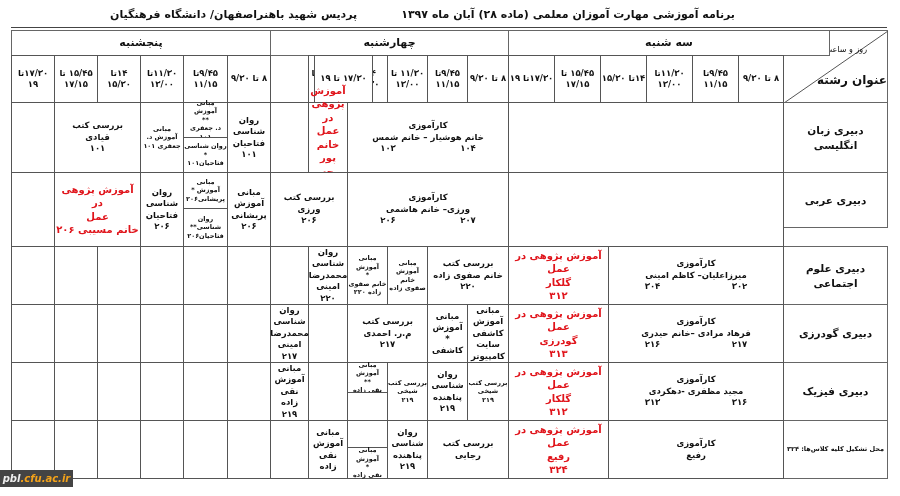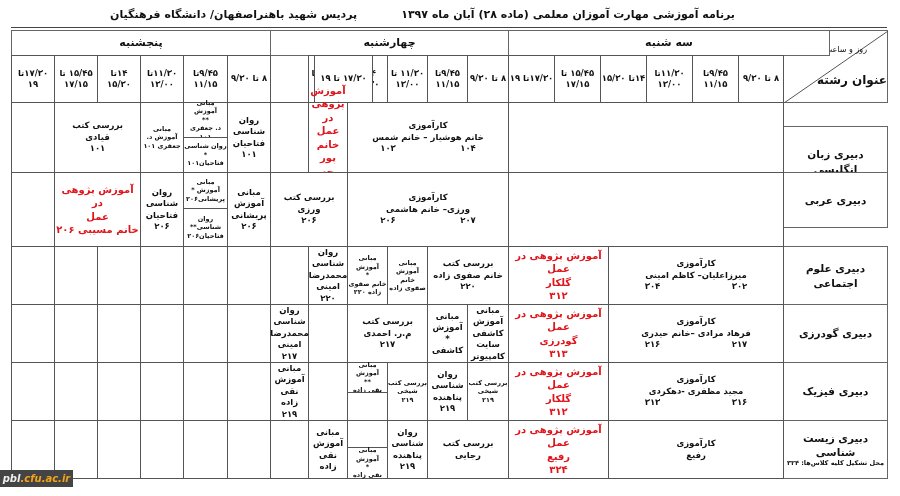--- a/index.html
+++ b/index.html
@@ -59,37 +59,36 @@
     <div class="cell time" style="left: 387px; top: 55px; width: 41px; height: 48px;">۱۱/۳۰ تا ۱۳/۰۰</div>
     <div class="cell time" style="left: 347px; top: 55px; width: 41px; height: 48px;">۱۴تا ۱۵/۳۰</div>
     <div class="cell time" style="left: 308px; top: 55px; width: 40px; height: 48px;">۱۵/۴۵ تا ۱۷/۱۵</div>
     <div class="cell time" style="left: 270px; top: 55px; width: 59px; height: 48px; margin-left: 44px;">۱۷/۳۰ تا ۱۹</div>
     <div class="cell time" style="left: 227px; top: 55px; width: 44px; height: 48px;">۸ تا ۹/۳۰</div>
     <div class="cell time" style="left: 183px; top: 55px; width: 45px; height: 48px;">۹/۴۵تا ۱۱/۱۵</div>
     <div class="cell time" style="left: 140px; top: 55px; width: 44px; height: 48px;">۱۱/۳۰تا ۱۳/۰۰</div>
     <div class="cell time" style="left: 97px; top: 55px; width: 44px; height: 48px;">۱۴تا ۱۵/۳۰</div>
     <div class="cell time" style="left: 54px; top: 55px; width: 44px; height: 48px;">۱۵/۴۵ تا ۱۷/۱۵</div>
     <div class="cell time" style="left: 11px; top: 55px; width: 44px; height: 48px;">۱۷/۳۰تا ۱۹</div>
-    <div class="cell subj thick" style="left: 783px; top: 102px; width: 105px; height: 71px; margin-top: 24px;">
+    <div class="cell subj thick" style="left: 783px; top: 102px; width: 105px; height: 71px;">
       <div>دبیری زبان انگلیسی</div>
     </div>
     <div class="cell subj thick" style="left: 783px; top: 172px; width: 105px; height: 56px;">
       <div>دبیری عربی</div>
     </div>
     <div class="cell subj thick" style="left: 783px; top: 246px; width: 105px; height: 59px;">
       <div>دبیری علوم اجتماعی</div>
     </div>
     <div class="cell subj thick" style="left: 783px; top: 304px; width: 105px; height: 59px;">
       <div>دبیری گودرزی</div>
     </div>
     <div class="cell subj thick" style="left: 783px; top: 362px; width: 105px; height: 59px;">
       <div>دبیری فیزیک</div>
     </div>
     <div class="cell subj thick" style="left: 783px; top: 420px; width: 105px; height: 59px;">
-      <div>دبیری زیست شناسی</div>
       <div class="note">محل تشکیل کلیه کلاس‌ها: ۳۲۴</div>
     </div>
     <div class="cell " style="left: 508px; top: 102px; width: 276px; height: 71px;"></div>
     <div class="cell md" style="left: 347px; top: 102px; width: 162px; height: 71px;">
       <div>کارآموزی</div>
       <div>خانم هوشیار – خانم شمس</div>
       <div class="pair">
         <span>۱۰۴</span>
         <span>۱۰۳</span>
       </div>

